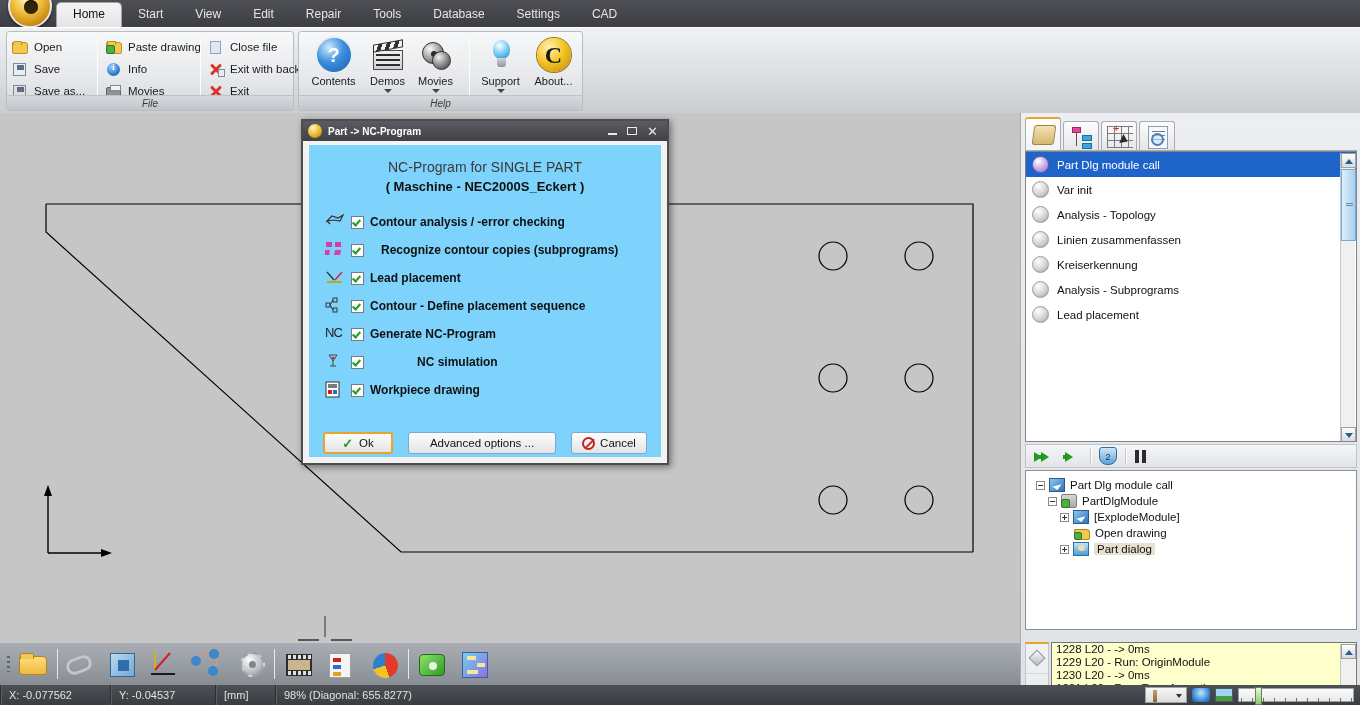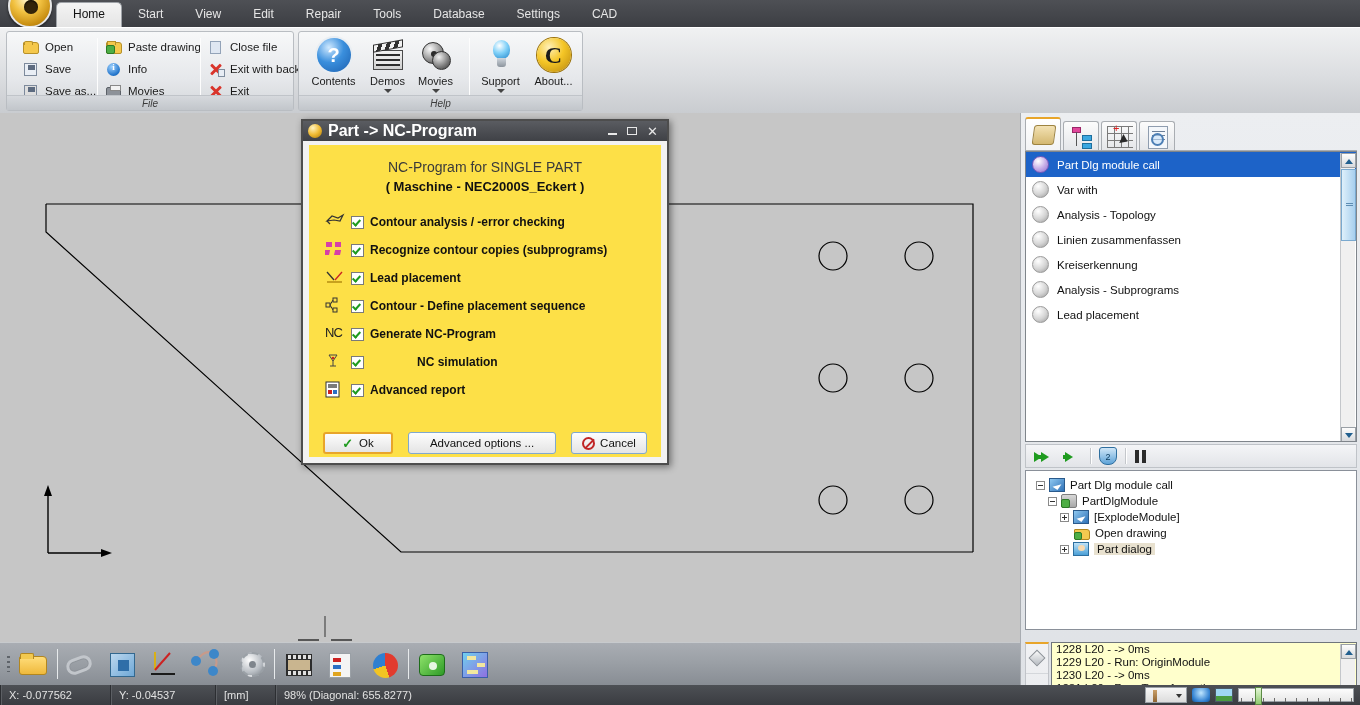--- a/index.html
+++ b/index.html
@@ -298,21 +298,21 @@
         <div class="tab">Tools</div>
         <div class="tab">Database</div>
         <div class="tab">Settings</div>
         <div class="tab">CAD</div>
       </div>
     </div>
 
     <div class="ribbon-body">
 
       <div class="group gfile">
-        <div class="cmdcol" style="left:13px;width:86px;">
+        <div class="cmdcol" style="left:2px;width:86px;">
           <div class="cmd">
             <span class="ic">
                 <span class="i-folder" style="position:absolute;left:1px;width:16px;"></span>
               </span>
             <span>Open</span>
           </div>
           <div class="cmd">
             <span class="ic">
                 <span class="i-disk" style="position:absolute;left:2px;"></span>
               </span>
@@ -443,29 +443,29 @@
     <div class="thumb"></div>
   </div>
 
   <div style="position:absolute;left:301px;top:119px;width:368px;height:346px;
               background:#f2f2f2;border:2px solid #4d4d4d;box-shadow:2px 2px 7px rgba(0,0,0,.45);">
 
     <div style="position:absolute;left:0;top:0;width:100%;height:20px;
                 background:linear-gradient(to bottom,#5a5c61,#3f4146);display:flex;align-items:center;">
       <span style="width:14px;height:14px;margin:0 6px 0 5px;border-radius:50%;flex:0 0 14px;
                    background:radial-gradient(circle at 35% 28%,#fff3c0,#f0bb33 50%,#a8760a 100%);"></span>
-      <span style="color:#fff;font-size:16px;font-weight:bold;">Part -&gt; NC-Program</span>
+      <span style="color:#fff;font-size:10px;font-weight:bold;">Part -&gt; NC-Program</span>
       <span style="margin-left:auto;display:flex;align-items:center;gap:10px;padding-right:9px;color:#e8e8e8;font-size:11px;">
         <span style="display:inline-block;width:9px;height:2px;background:#e8e8e8;margin-top:6px;"></span>
         <span style="display:inline-block;width:10px;height:8px;border:1.5px solid #e8e8e8;"></span>
         <span style="font-size:13px;line-height:11px;">✕</span>
       </span>
     </div>
 
-    <div style="position:absolute;left:6px;top:24px;right:6px;bottom:6px;background:#fde047;">
+    <div style="position:absolute;left:6px;top:24px;right:6px;bottom:6px;background:#7dd3fc;">
       <div style="text-align:center;font-size:14px;color:#3a3a3a;margin-top:14px;">NC-Program for SINGLE PART</div>
       <div style="text-align:center;font-size:13px;font-weight:bold;color:#111;margin-top:4px;">( Maschine - NEC2000S_Eckert )</div>
 
       <div style="margin-top:14px;padding-left:16px;">
 
         <div style="display:flex;align-items:center;height:28px;">
           <span style="width:26px;flex:0 0 26px;position:relative;height:18px;">
             <svg width="20" height="16" viewBox="0 0 20 16">
                 <path d="M2,8 L7,3 L13,5 L18,2 L15,8 L9,7 Z" fill="none" stroke="#333" stroke-width="1.2"></path>
                 <path d="M2,8 L5,11" stroke="#333" stroke-width="1.2"></path>
@@ -482,21 +482,21 @@
             <svg width="18" height="16" viewBox="0 0 18 16">
                 <rect x="1" y="1" width="6" height="5" fill="#d63fa8"></rect>
                 <rect x="10" y="1" width="6" height="5" fill="#d63fa8"></rect>
                 <rect x="1" y="9" width="6" height="5" fill="#d63fa8" transform="skewX(-12)"></rect>
                 <rect x="12" y="9" width="6" height="5" fill="#d63fa8" transform="skewX(-12)"></rect>
               </svg>
           </span>
           <span style="width:13px;height:13px;border:1px solid #7a7a7a;background:#fff;position:relative;flex:0 0 13px;margin-right:6px;">
             <span style="position:absolute;left:2px;top:1px;width:5px;height:8px;border:solid #1f9b1f;border-width:0 2px 2px 0;transform:rotate(42deg);"></span>
           </span>
-          <span style="font-size:12px;font-weight:bold;color:#111;">Recognize contour copies (subprograms)</span>
+          <span style="font-size:12px;font-weight:bold;color:#111;margin-left:11px;">Recognize contour copies (subprograms)</span>
         </div>
 
         <div style="display:flex;align-items:center;height:28px;">
           <span style="width:26px;flex:0 0 26px;position:relative;height:18px;">
             <svg width="20" height="16" viewBox="0 0 20 16">
                 <path d="M2,3 L9,11" stroke="#333" stroke-width="1.3" fill="none"></path>
                 <path d="M17,3 L10,11" stroke="#cc2222" stroke-width="1.3" fill="none"></path>
                 <path d="M2,13 L17,13" stroke="#c7a21e" stroke-width="2"></path>
               </svg>
           </span>
@@ -548,21 +548,21 @@
             <svg width="15" height="17" viewBox="0 0 15 17">
                 <rect x="1" y="1" width="13" height="15" fill="#fff" stroke="#333"></rect>
                 <rect x="3" y="3" width="9" height="4" fill="#7a7a7a"></rect>
                 <rect x="3" y="9" width="4" height="4" fill="#cc2222"></rect>
                 <rect x="8" y="9" width="4" height="4" fill="#2b6fc4"></rect>
               </svg>
           </span>
           <span style="width:13px;height:13px;border:1px solid #7a7a7a;background:#fff;position:relative;flex:0 0 13px;margin-right:6px;">
             <span style="position:absolute;left:2px;top:1px;width:5px;height:8px;border:solid #1f9b1f;border-width:0 2px 2px 0;transform:rotate(42deg);"></span>
           </span>
-          <span style="font-size:12px;font-weight:bold;color:#111;">Advanced report</span>
+          <span style="font-size:12px;font-weight:bold;color:#111;">Workpiece drawing</span>
         </div>
       </div>
 
       <div style="position:absolute;left:14px;right:14px;top:287px;display:flex;justify-content:space-between;align-items:center;">
         <button style="width:70px;height:22px;background:linear-gradient(to bottom,#fdfdfd,#e4e4e4);
                        border:2px solid #e8a52a;border-radius:3px;display:flex;align-items:center;justify-content:center;
                        gap:6px;font-size:11.5px;color:#111;font-family:'Liberation Sans',sans-serif;cursor:default;">
           <span style="color:#1f9b1f;font-size:13px;font-weight:bold;">✓</span>
           <span>Ok</span>
         </button>
@@ -670,21 +670,21 @@
     </div>
     <div class="ptab-underline"></div>
 
     <div class="plist">
       <div class="prow sel">
         <span class="bullet gear"></span>
         <span>Part Dlg module call</span>
       </div>
       <div class="prow">
         <span class="bullet"></span>
-        <span>Var with</span>
+        <span>Var init</span>
       </div>
       <div class="prow">
         <span class="bullet"></span>
         <span>Analysis - Topology</span>
       </div>
       <div class="prow">
         <span class="bullet"></span>
         <span>Linien zusammenfassen</span>
       </div>
       <div class="prow">

